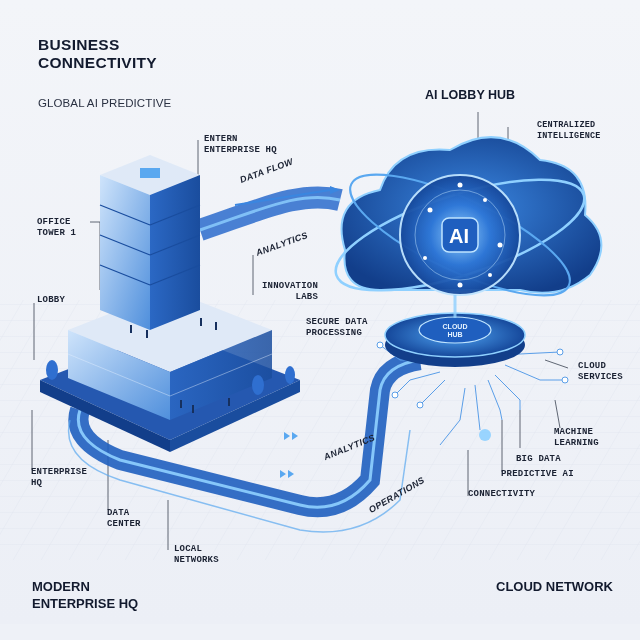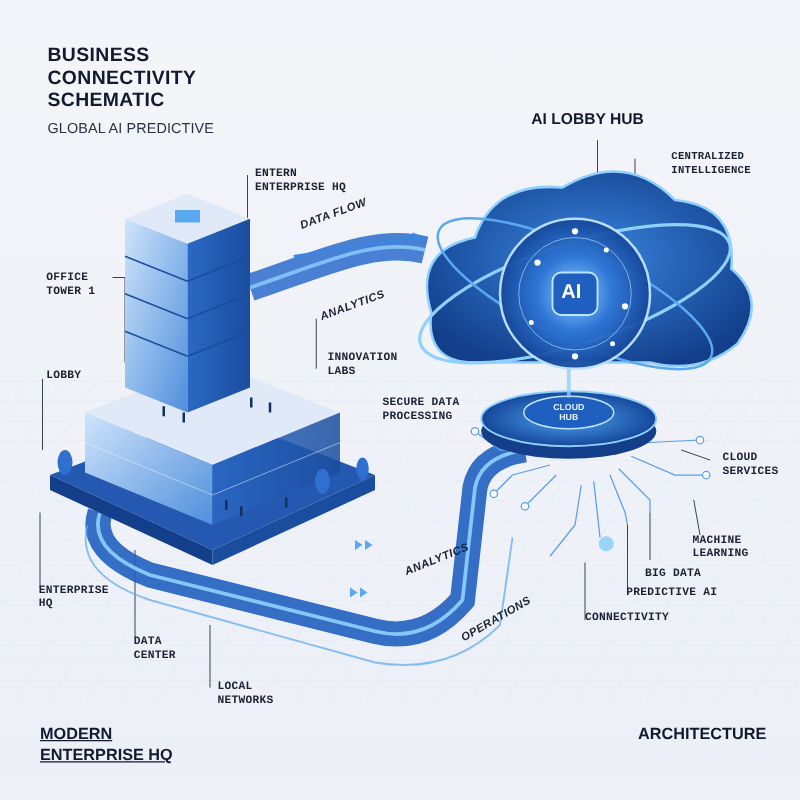--- a/index.html
+++ b/index.html
@@ -6,21 +6,21 @@
   body{width:640px;height:640px;overflow:hidden;background:#eef1f7;font-family:"Liberation Sans",sans-serif;position:relative;}
   .canvas{position:absolute;left:0;top:0;width:640px;height:624px;background:linear-gradient(180deg,#f3f5f9 0%,#eceff6 100%);}
   svg.art{position:absolute;left:0;top:0;}
   .lbl{position:absolute;color:#1b2233;font-weight:700;font-size:9px;line-height:11px;letter-spacing:0.2px;text-transform:uppercase;font-family:Liberation Mono, monospace;}
   .title{position:absolute;left:38px;top:36px;color:#121a2e;font-weight:800;font-size:15.5px;line-height:18px;letter-spacing:0.3px;}
   .subtitle{position:absolute;left:38px;top:97px;color:#2a3142;font-size:11.5px;letter-spacing:0.1px;}
   .hub-title{position:absolute;left:425px;top:88px;color:#121a2e;font-weight:700;font-size:12.5px;}
   .footer{position:absolute;color:#121a2e;font-weight:700;font-size:13px;line-height:17px;}
   .footer.right{text-align:right;}
   .rot{position:absolute;color:#1b2233;font-weight:700;font-size:9px;font-style:italic;letter-spacing:0.4px;transform-origin:left bottom;}
-  .ai-text{position:absolute;color:#fff;font-weight:800;font-size:16px;}
+  .ai-text{position:absolute;color:#fff;font-weight:800;font-size:20px;}
   .hub-text{position:absolute;color:#e6f3ff;font-weight:700;font-size:7px;line-height:8px;text-align:center;}
 </style>
 </head>
 <body>
 
 <div class="canvas">
 
   <svg class="art" width="640" height="640" viewBox="0 0 640 640">
     <defs>
       <linearGradient id="gGlass" x1="0" y1="0" x2="1" y2="1">
@@ -171,21 +171,20 @@
       <ellipse cx="455" cy="345" rx="70" ry="22" fill="#123e8a"></ellipse>
       <ellipse cx="455" cy="335" rx="70" ry="22" fill="url(#gBase)" stroke="#8fd0ff" stroke-width="1.5"></ellipse>
       <ellipse cx="455" cy="330" rx="36" ry="13" fill="#1f5fbf" stroke="#bfe4ff" stroke-width="1.2"></ellipse>
       <path d="M455 295 L455 318" stroke="#8fd0ff" stroke-width="3" opacity="0.8"></path>
     </g>
   </svg>
 
   <div class="title">
     <div>BUSINESS</div>
     <div>CONNECTIVITY</div>
-    <div>SCHEMATIC</div>
   </div>
   <div class="subtitle">GLOBAL AI PREDICTIVE</div>
 
   <div class="hub-title">AI LOBBY HUB</div>
   <div class="ai-text" style="left:449px;top:225px;">AI</div>
   <div class="hub-text" style="left:436px;top:323px;width:38px;">
     <div>CLOUD</div>
     <div>HUB</div>
   </div>
 
@@ -193,21 +192,21 @@
     <div>ENTERN</div>
     <div>ENTERPRISE HQ</div>
   </div>
   <div class="lbl" style="left:37px;top:217px;">
     <div>OFFICE</div>
     <div>TOWER 1</div>
   </div>
   <div class="lbl" style="left:37px;top:295px;">
     <div>LOBBY</div>
   </div>
-  <div class="lbl" style="left:262px;top:281px;">
+  <div class="lbl" style="left:262px;top:281px;text-align:right;">
     <div>INNOVATION</div>
     <div>LABS</div>
   </div>
   <div class="lbl" style="left:306px;top:317px;">
     <div>SECURE DATA</div>
     <div>PROCESSING</div>
   </div>
   <div class="lbl" style="left:537px;top:120px;font-size:8.5px;">
     <div>CENTRALIZED</div>
     <div>INTELLIGENCE</div>
@@ -240,20 +239,20 @@
   <div class="lbl" style="left:174px;top:544px;">
     <div>LOCAL</div>
     <div>NETWORKS</div>
   </div>
 
   <div class="rot" style="left:242px;top:175px;transform:rotate(-20deg);">DATA FLOW</div>
   <div class="rot" style="left:258px;top:248px;transform:rotate(-20deg);">ANALYTICS</div>
   <div class="rot" style="left:326px;top:452px;transform:rotate(-22deg);">ANALYTICS</div>
   <div class="rot" style="left:372px;top:505px;transform:rotate(-30deg);">OPERATIONS</div>
 
-  <div class="footer" style="left:32px;top:578px;text-decoration:underline;">
+  <div class="footer" style="left:32px;top:578px;">
     <div>MODERN</div>
     <div>ENTERPRISE HQ</div>
   </div>
   <div class="footer right" style="right:27px;top:578px;">
-    <div>ARCHITECTURE</div>
+    <div>CLOUD NETWORK</div>
   </div>
 </div>
 
 </body></html>

